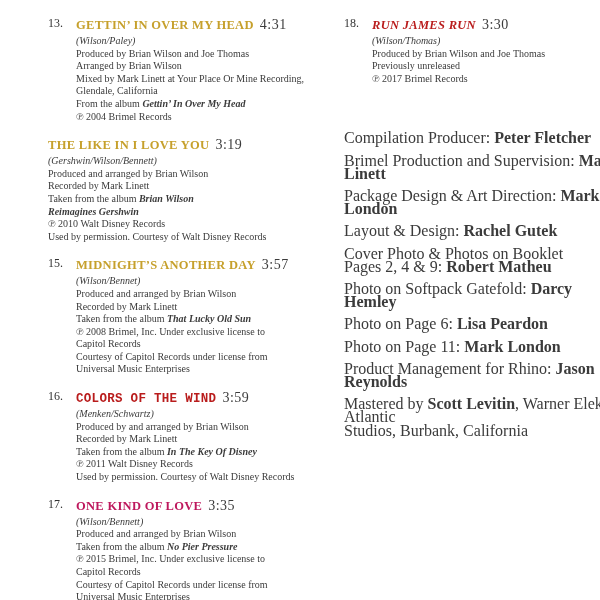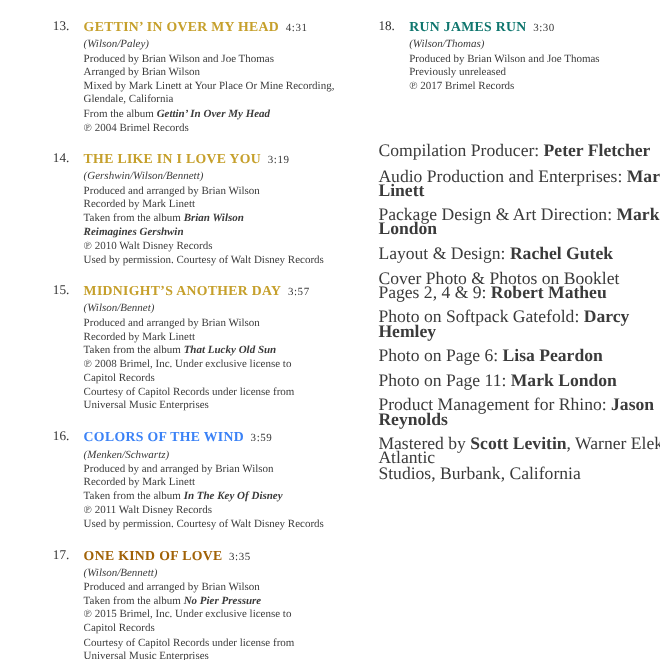--- a/index.html
+++ b/index.html
@@ -32,21 +32,21 @@
     padding-top: 1px;
   }
   .track-body { flex: 1; }
   .title-line { margin-bottom: 2px; white-space: nowrap; }
   .track-title {
     font-weight: bold;
     font-size: 12.5px;
     letter-spacing: 0.3px;
   }
   .track-time {
-    font-size: 10px;
+    font-size: 14px;
     color: #3b3b3b;
     margin-left: 6px;
     letter-spacing: 0.5px;
     font-family: Liberation Serif, serif;
   }
   .line {
     font-size: 10px;
     line-height: 12.6px;
   }
   .writers { font-style: italic; }
@@ -72,21 +72,20 @@
           <div class="line writers">(Wilson/Paley)</div>
           <div class="line"><span>Produced by Brian Wilson and Joe Thomas</span></div>
           <div class="line"><span>Arranged by Brian Wilson</span></div>
           <div class="line"><span>Mixed by Mark Linett at Your Place Or Mine Recording,</span></div>
           <div class="line"><span>Glendale, California</span></div>
           <div class="line"><span>From the album </span><span class="b i">Gettin’ In Over My Head</span></div>
           <div class="line"><span>℗ 2004 Brimel Records</span></div>
         </div>
       </div>
       <div class="track">
-        <div class="track-num">14.</div>
         <div class="track-body">
           <div class="title-line"><span class="track-title" style="color: rgb(198, 160, 44);">THE LIKE IN I LOVE YOU</span><span class="track-time">3:19</span></div>
           <div class="line writers">(Gershwin/Wilson/Bennett)</div>
           <div class="line"><span>Produced and arranged by Brian Wilson</span></div>
           <div class="line"><span>Recorded by Mark Linett</span></div>
           <div class="line"><span>Taken from the album </span><span class="b i">Brian Wilson</span></div>
           <div class="line"><span class="b i">Reimagines Gershwin</span></div>
           <div class="line"><span>℗ 2010 Walt Disney Records</span></div>
           <div class="line"><span>Used by permission. Courtesy of Walt Disney Records</span></div>
         </div>
@@ -101,62 +100,62 @@
           <div class="line"><span>Taken from the album </span><span class="b i">That Lucky Old Sun</span></div>
           <div class="line"><span>℗ 2008 Brimel, Inc. Under exclusive license to</span></div>
           <div class="line"><span>Capitol Records</span></div>
           <div class="line"><span>Courtesy of Capitol Records under license from</span></div>
           <div class="line"><span>Universal Music Enterprises</span></div>
         </div>
       </div>
       <div class="track">
         <div class="track-num">16.</div>
         <div class="track-body">
-          <div class="title-line"><span class="track-title" style="color: #3b82f6;">COLORS OF THE WIND</span><span class="track-time">3:59</span></div>
+          <div class="title-line"><span class="track-title" style="color: #b91c1c; font-family: Liberation Mono, monospace;">COLORS OF THE WIND</span><span class="track-time">3:59</span></div>
           <div class="line writers">(Menken/Schwartz)</div>
           <div class="line"><span>Produced by and arranged by Brian Wilson</span></div>
           <div class="line"><span>Recorded by Mark Linett</span></div>
           <div class="line"><span>Taken from the album </span><span class="b i">In The Key Of Disney</span></div>
           <div class="line"><span>℗ 2011 Walt Disney Records</span></div>
           <div class="line"><span>Used by permission. Courtesy of Walt Disney Records</span></div>
         </div>
       </div>
       <div class="track">
         <div class="track-num">17.</div>
         <div class="track-body">
-          <div class="title-line"><span class="track-title" style="color: #a16207;">ONE KIND OF LOVE</span><span class="track-time">3:35</span></div>
+          <div class="title-line"><span class="track-title" style="color: #be185d;">ONE KIND OF LOVE</span><span class="track-time">3:35</span></div>
           <div class="line writers">(Wilson/Bennett)</div>
           <div class="line"><span>Produced and arranged by Brian Wilson</span></div>
           <div class="line"><span>Taken from the album </span><span class="b i">No Pier Pressure</span></div>
           <div class="line"><span>℗ 2015 Brimel, Inc. Under exclusive license to</span></div>
           <div class="line"><span>Capitol Records</span></div>
           <div class="line"><span>Courtesy of Capitol Records under license from</span></div>
           <div class="line"><span>Universal Music Enterprises</span></div>
         </div>
       </div>
     </div>
   <div class="col col-right">
     <div id="right-tracks">
         <div class="track">
           <div class="track-num">18.</div>
           <div class="track-body">
-            <div class="title-line"><span class="track-title" style="color: #0f766e;">RUN JAMES RUN</span><span class="track-time">3:30</span></div>
+            <div class="title-line"><span class="track-title" style="color: #b91c1c; font-style: italic;">RUN JAMES RUN</span><span class="track-time">3:30</span></div>
             <div class="line writers">(Wilson/Thomas)</div>
             <div class="line"><span>Produced by Brian Wilson and Joe Thomas</span></div>
             <div class="line"><span>Previously unreleased</span></div>
             <div class="line"><span>℗ 2017 Brimel Records</span></div>
           </div>
         </div>
       </div>
     <div class="credits" id="credits">
         <div class="credit">
           <div class="credit-line"><span>Compilation Producer: </span><span class="b ">Peter Fletcher</span></div>
         </div>
         <div class="credit">
-          <div class="credit-line"><span>Audio Production and Enterprises: </span><span class="b ">Mark Linett</span></div>
+          <div class="credit-line"><span>Brimel Production and Supervision: </span><span class="b ">Mark Linett</span></div>
         </div>
         <div class="credit">
           <div class="credit-line"><span>Package Design &amp; Art Direction: </span><span class="b ">Mark London</span></div>
         </div>
         <div class="credit">
           <div class="credit-line"><span>Layout &amp; Design: </span><span class="b ">Rachel Gutek</span></div>
         </div>
         <div class="credit">
           <div class="credit-line"><span>Cover Photo &amp; Photos on Booklet</span></div>
           <div class="credit-line"><span>Pages 2, 4 &amp; 9: </span><span class="b ">Robert Matheu</span></div>

